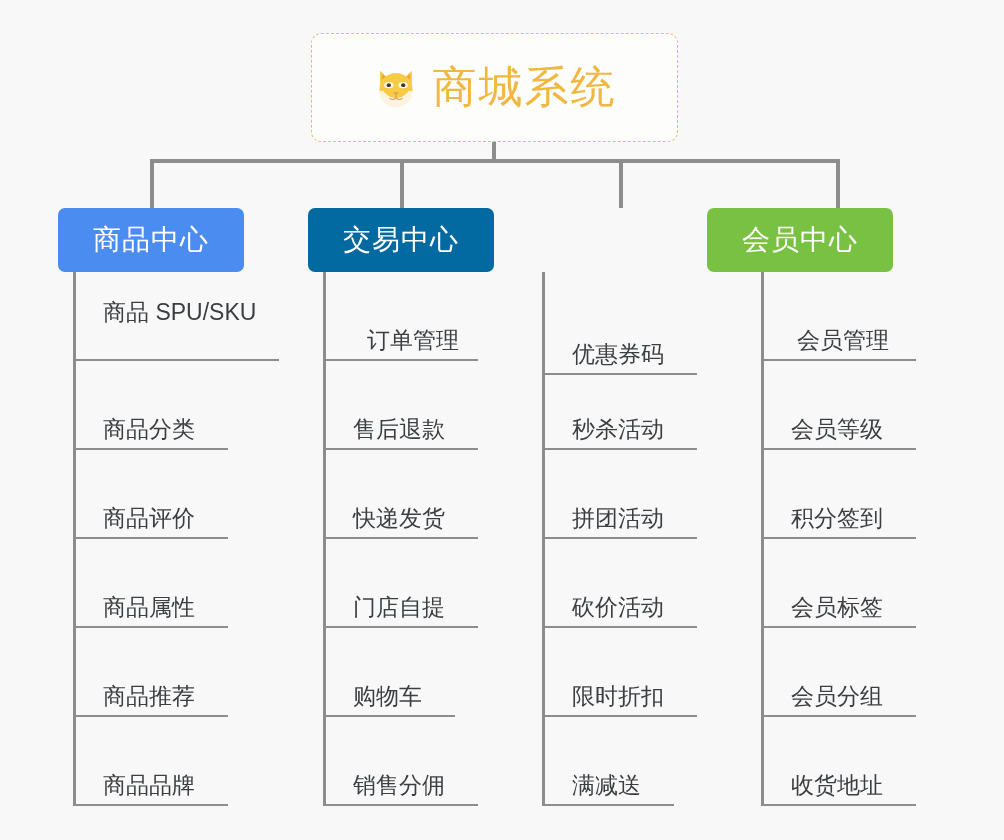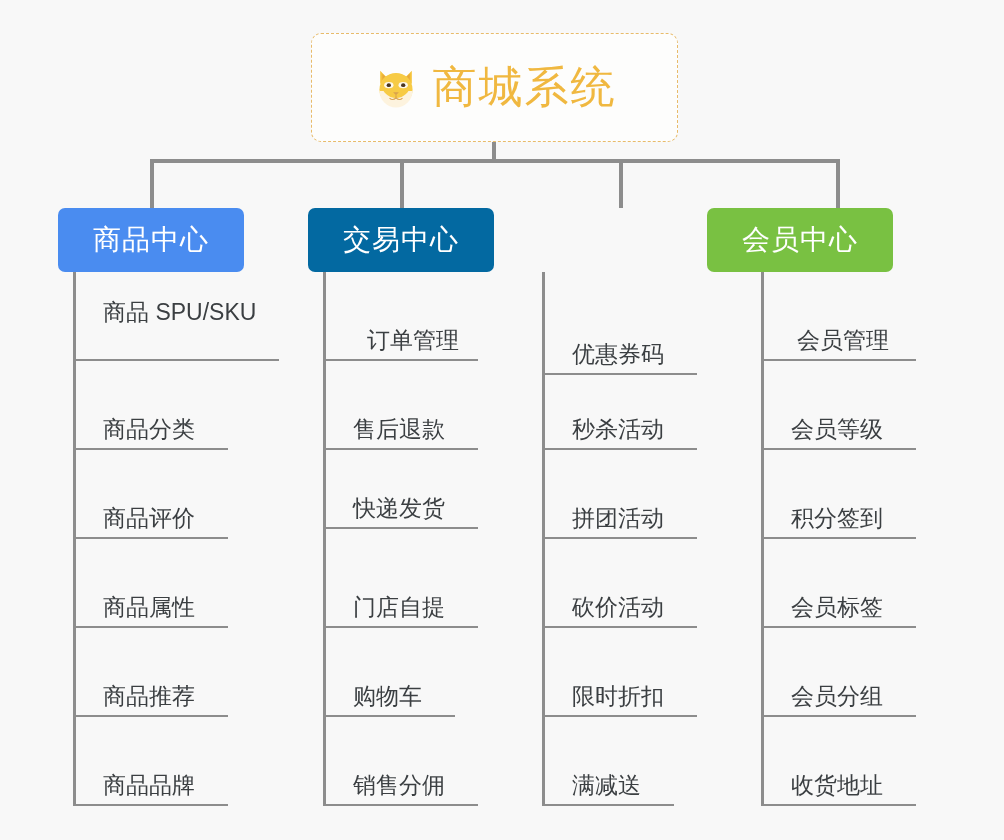--- a/index.html
+++ b/index.html
@@ -171,21 +171,21 @@
         </div>
       </div>
       <div class="leaf-col" style="left: 323px; height: 534px;">
         <div class="leaf-spine" style="height: 534px;"></div>
         <div class="leaf-item" style="top: 0px; width: 155px; padding-left: 44px;">
           <span class="leaf-label">订单管理</span>
         </div>
         <div class="leaf-item" style="top: 89px; width: 155px;">
           <span class="leaf-label">售后退款</span>
         </div>
-        <div class="leaf-item" style="top: 168px; width: 155px;">
+        <div class="leaf-item" style="top: 178px; width: 155px;">
           <span class="leaf-label">快递发货</span>
         </div>
         <div class="leaf-item" style="top: 267px; width: 155px;">
           <span class="leaf-label">门店自提</span>
         </div>
         <div class="leaf-item" style="top: 356px; width: 132px;">
           <span class="leaf-label">购物车</span>
         </div>
         <div class="leaf-item" style="top: 445px; width: 155px;">
           <span class="leaf-label">销售分佣</span>

